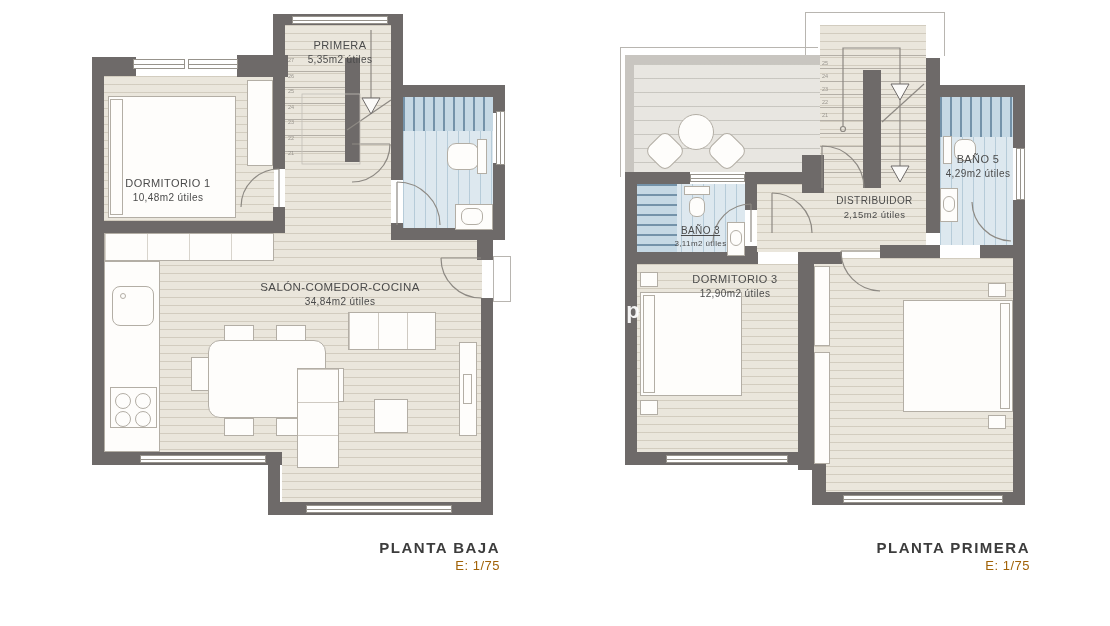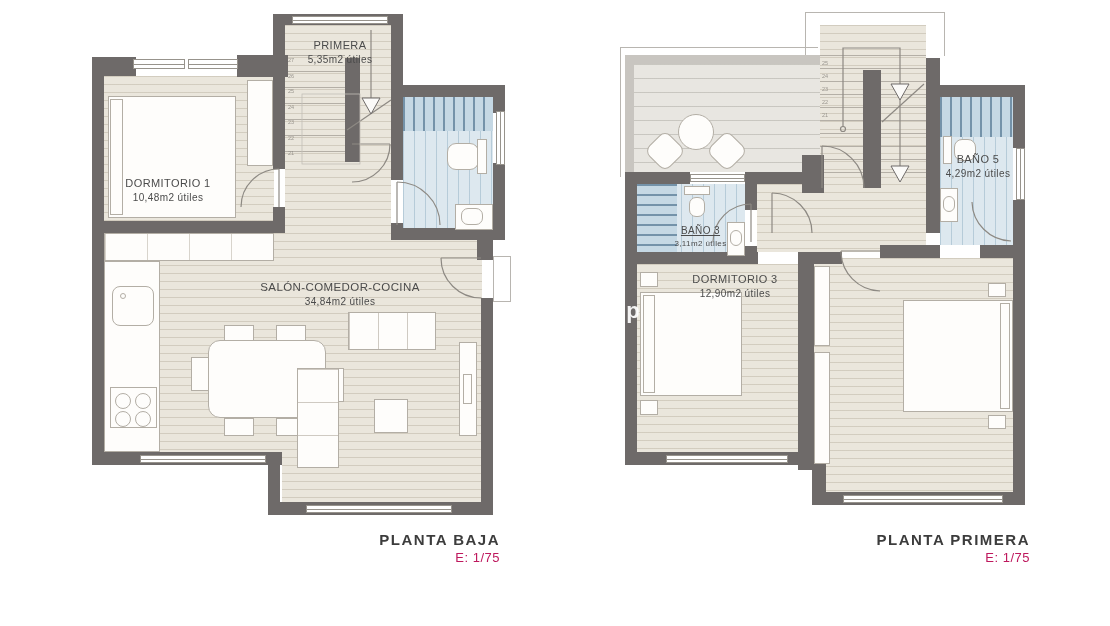--- a/index.html
+++ b/index.html
@@ -29,22 +29,22 @@
   .f{position:absolute;background:#fefdfb;border:1px solid #b3aea5;box-sizing:border-box;}
   .circ{position:absolute;background:#fefdfb;border:1px solid #b3aea5;border-radius:50%;box-sizing:border-box;}
   .rot45{transform:rotate(45deg);}
   
   .rl{position:absolute;text-align:center;color:#4b4b4b;letter-spacing:.4px;line-height:1.4;}
   .rl .n{font-size:11px;}
   .rl .a{font-size:10px;}
   .rl.small .n{font-size:10px;text-decoration:underline;}
   .rl.small .a{font-size:8px;}
   .titleblock{position:absolute;text-align:right;}
-  .titleblock .t{font-size:15px;font-weight:bold;color:#3c3c3c;letter-spacing:1.5px;}
-  .titleblock .s{font-size:13px;color:#be185d;letter-spacing:.5px;margin-top:2px;}
+  .titleblock .t{font-size:15px;font-weight:bold;color:#3c3c3c;letter-spacing:1.5px;margin-top:8px;}
+  .titleblock .s{font-size:13px;color:#a16207;letter-spacing:.5px;margin-top:2px;}
   .wm{position:absolute;font-size:22px;font-weight:bold;color:rgba(255,255,255,.93);letter-spacing:2px;}
   .snum{position:absolute;font-size:5.5px;color:#8b8781;opacity:.85;}
   svg.ov{position:absolute;left:0;top:0;}
   .cushv{background-image:repeating-linear-gradient(to right,#cfcac2 0 1px,transparent 1px 29px);}
   .cushh{background-image:repeating-linear-gradient(to bottom,#cfcac2 0 1px,transparent 1px 33px);}
   .kdiv{background-image:repeating-linear-gradient(to right,#d8d4cc 0 1px,transparent 1px 42px);}
 </style>
 </head>
 <body>
 
@@ -266,20 +266,24 @@
     <div></div>
 
     <div class="rl" style="left:373px;top:152px;width:100px;">
       <div class="n">BAÑO 5</div>
       <div class="a">4,29m2 útiles</div>
     </div>
     <div class="rl small" style="left:93px;top:224px;width:105px;">
       <div class="n">BAÑO 3</div>
       <div class="a">3,11m2 útiles</div>
     </div>
+    <div class="rl" style="left:257px;top:194px;width:125px;">
+      <div class="n" style="font-size:10px;">DISTRIBUIDOR</div>
+      <div class="a" style="font-size:9.5px;">2,15m2 útiles</div>
+    </div>
     <div class="rl" style="left:105px;top:272px;width:150px;">
       <div class="n">DORMITORIO 3</div>
       <div class="a">12,90m2 útiles</div>
     </div>
 
     <div class="titleblock" style="left:275px;top:531px;width:200px;">
       <div class="t">PLANTA PRIMERA</div>
       <div class="s">E: 1/75</div>
     </div>
   <span class="snum" style="left: 267px; top: 60px;">25</span>

